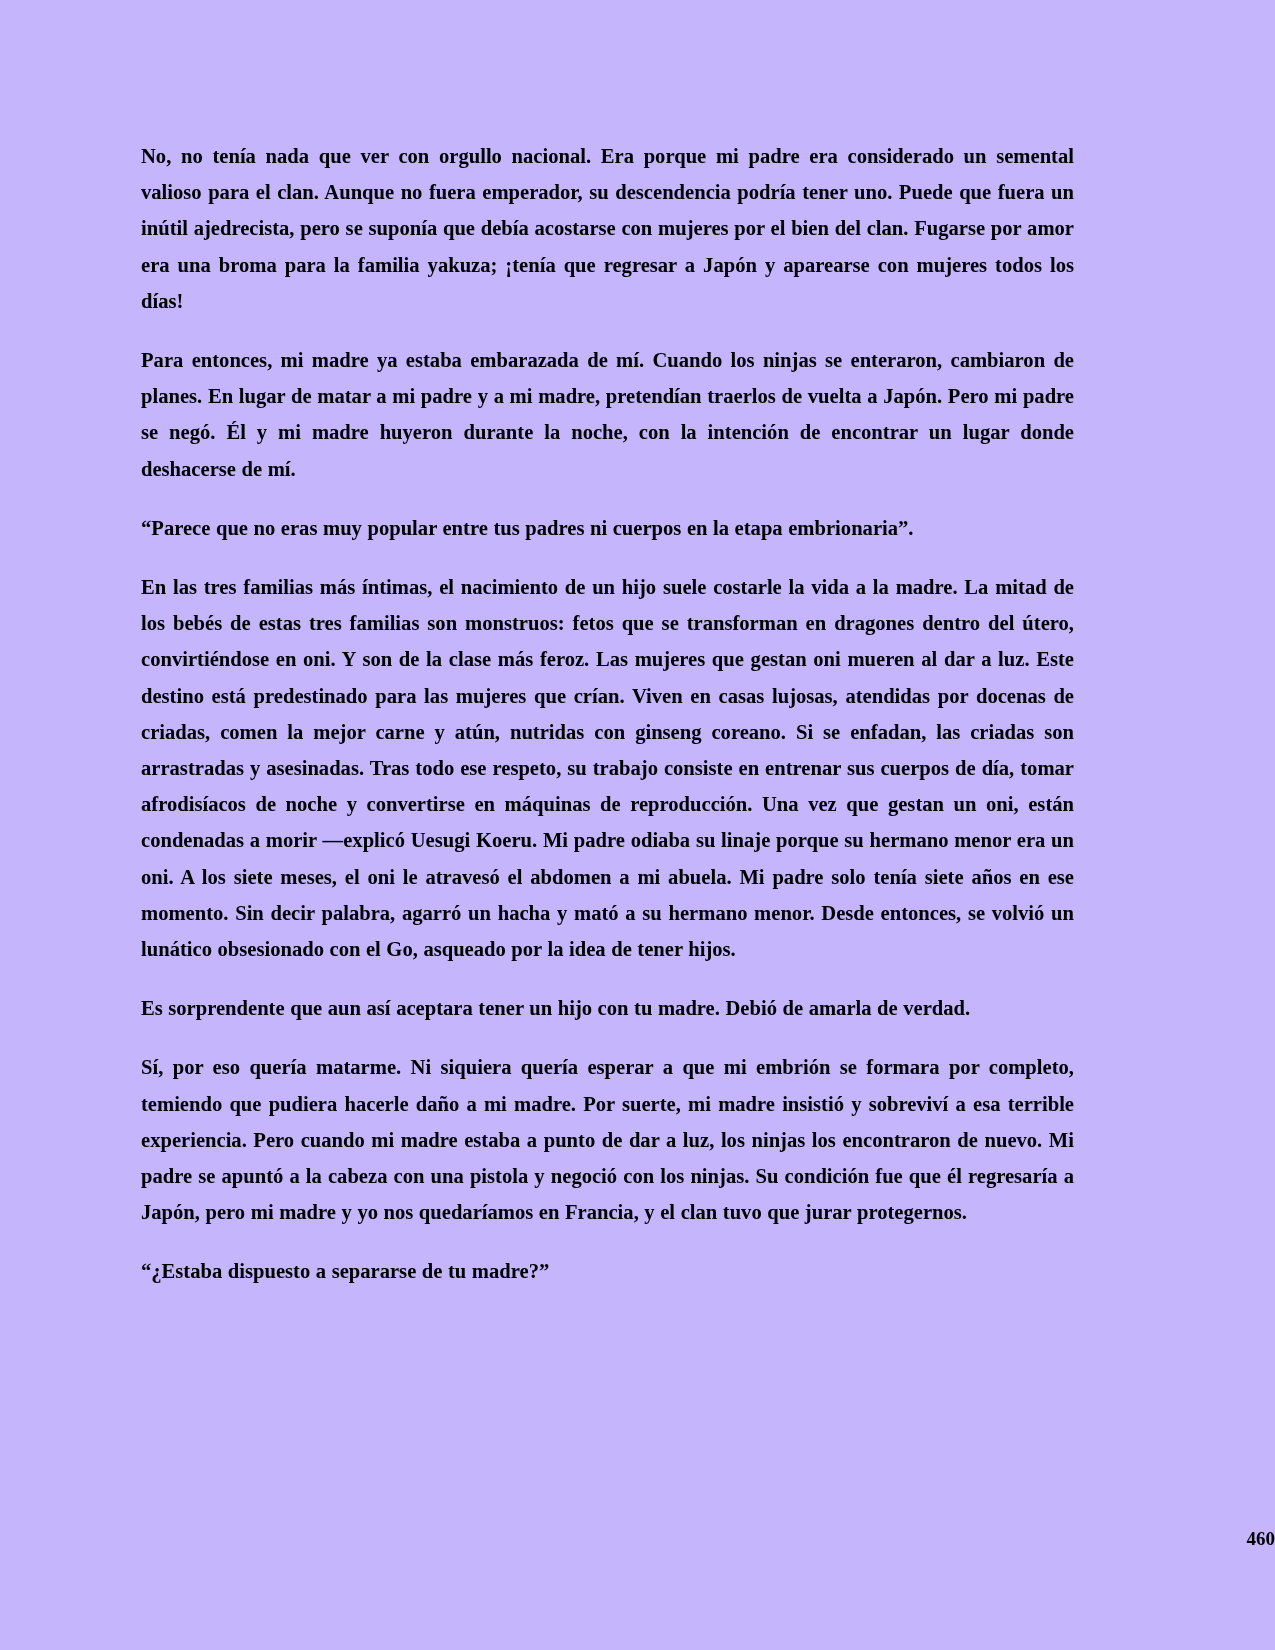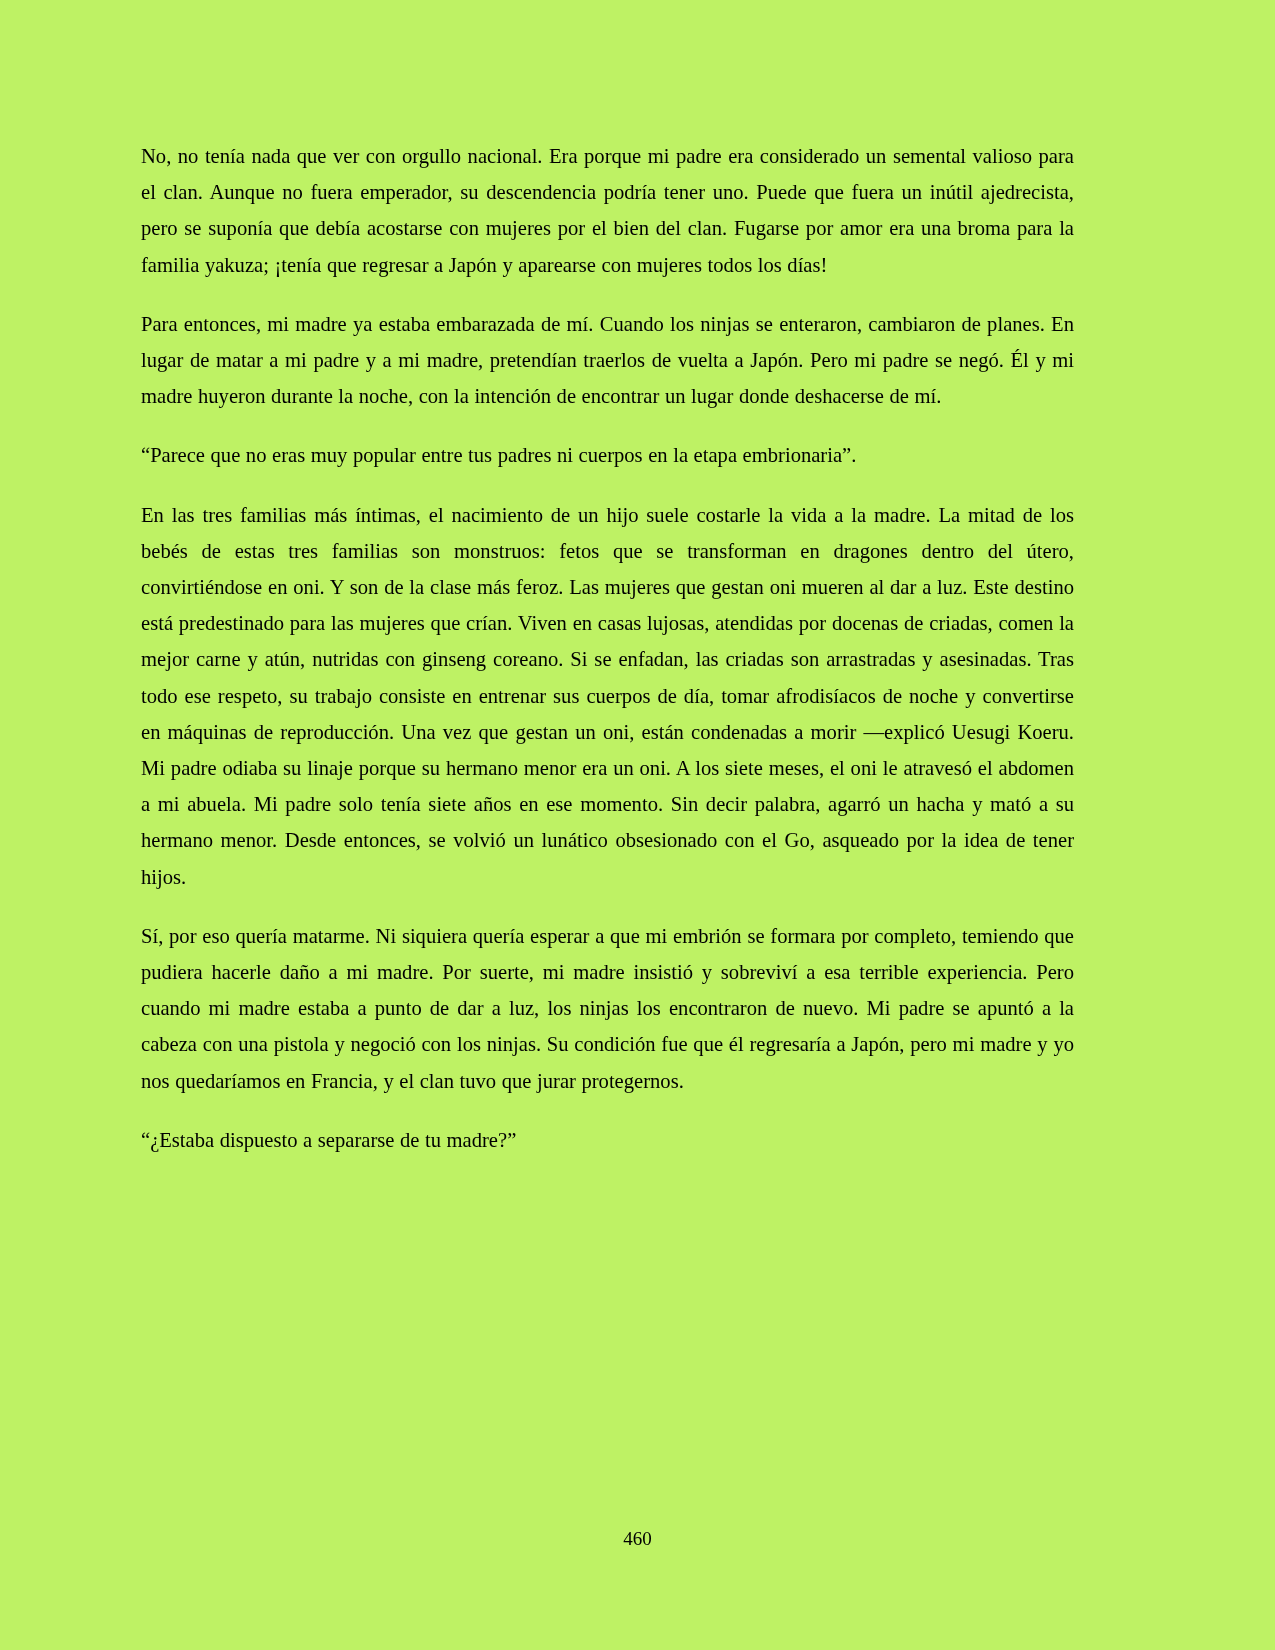--- a/index.html
+++ b/index.html
@@ -5,23 +5,24 @@
   html, body {
     margin: 0;
     padding: 0;
     background: #ffffff;
   }
   .page {
     position: relative;
     width: 1275px;
     height: 1650px;
     margin: 0 auto;
-    background: #bef264;
+    background: #c4b5fd;
     box-sizing: border-box;
     overflow: hidden;
+    font-weight: bold;
   }
   .content {
     position: absolute;
     left: 141px;
     top: 138px;
     width: 933px;
   }
   .para {
     font-family: "Liberation Serif", "DejaVu Serif", serif;
     font-size: 20.6px;
@@ -32,32 +33,33 @@
     margin: 0 0 23px 0;
     hyphens: none;
     -webkit-hyphens: none;
     word-spacing: 0.02em;
   }
   .page-number {
     position: absolute;
     left: 0;
     right: 0;
     top: 1528px;
-    text-align: center;
+    text-align: right;
     font-family: "Liberation Serif", "DejaVu Serif", serif;
     font-size: 19px;
     color: #000000;
   }
 </style>
 </head>
 <body>
 
 <div class="page">
   <div class="content">
     <p class="para">No, no tenía nada que ver con orgullo nacional. Era porque mi padre era considerado un semental valioso para el clan. Aunque no fuera emperador, su descendencia podría tener uno. Puede que fuera un inútil ajedrecista, pero se suponía que debía acostarse con mujeres por el bien del clan. Fugarse por amor era una broma para la familia yakuza; ¡tenía que regresar a Japón y aparearse con mujeres todos los días!</p>
     <p class="para">Para entonces, mi madre ya estaba embarazada de mí. Cuando los ninjas se enteraron, cambiaron de planes. En lugar de matar a mi padre y a mi madre, pretendían traerlos de vuelta a Japón. Pero mi padre se negó. Él y mi madre huyeron durante la noche, con la intención de encontrar un lugar donde deshacerse de mí.</p>
     <p class="para">“Parece que no eras muy popular entre tus padres ni cuerpos en la etapa embrionaria”.</p>
     <p class="para">En las tres familias más íntimas, el nacimiento de un hijo suele costarle la vida a la madre. La mitad de los bebés de estas tres familias son monstruos: fetos que se transforman en dragones dentro del útero, convirtiéndose en oni. Y son de la clase más feroz. Las mujeres que gestan oni mueren al dar a luz. Este destino está predestinado para las mujeres que crían. Viven en casas lujosas, atendidas por docenas de criadas, comen la mejor carne y atún, nutridas con ginseng coreano. Si se enfadan, las criadas son arrastradas y asesinadas. Tras todo ese respeto, su trabajo consiste en entrenar sus cuerpos de día, tomar afrodisíacos de noche y convertirse en máquinas de reproducción. Una vez que gestan un oni, están condenadas a morir —explicó Uesugi Koeru. Mi padre odiaba su linaje porque su hermano menor era un oni. A los siete meses, el oni le atravesó el abdomen a mi abuela. Mi padre solo tenía siete años en ese momento. Sin decir palabra, agarró un hacha y mató a su hermano menor. Desde entonces, se volvió un lunático obsesionado con el Go, asqueado por la idea de tener hijos.</p>
+    <p class="para">Es sorprendente que aun así aceptara tener un hijo con tu madre. Debió de amarla de verdad.</p>
     <p class="para">Sí, por eso quería matarme. Ni siquiera quería esperar a que mi embrión se formara por completo, temiendo que pudiera hacerle daño a mi madre. Por suerte, mi madre insistió y sobreviví a esa terrible experiencia. Pero cuando mi madre estaba a punto de dar a luz, los ninjas los encontraron de nuevo. Mi padre se apuntó a la cabeza con una pistola y negoció con los ninjas. Su condición fue que él regresaría a Japón, pero mi madre y yo nos quedaríamos en Francia, y el clan tuvo que jurar protegernos.</p>
     <p class="para">“¿Estaba dispuesto a separarse de tu madre?”</p>
   </div>
   <div class="page-number">460</div>
 </div>
 
 </body></html>

